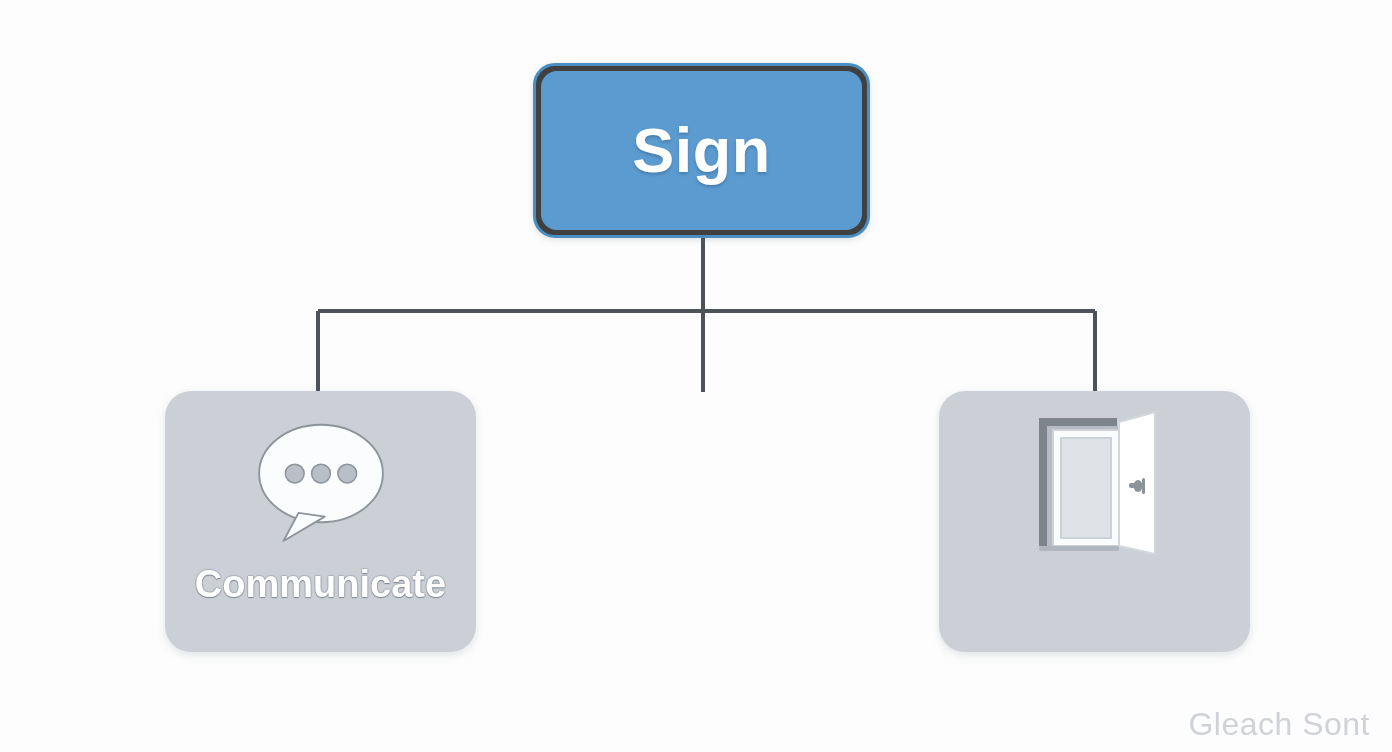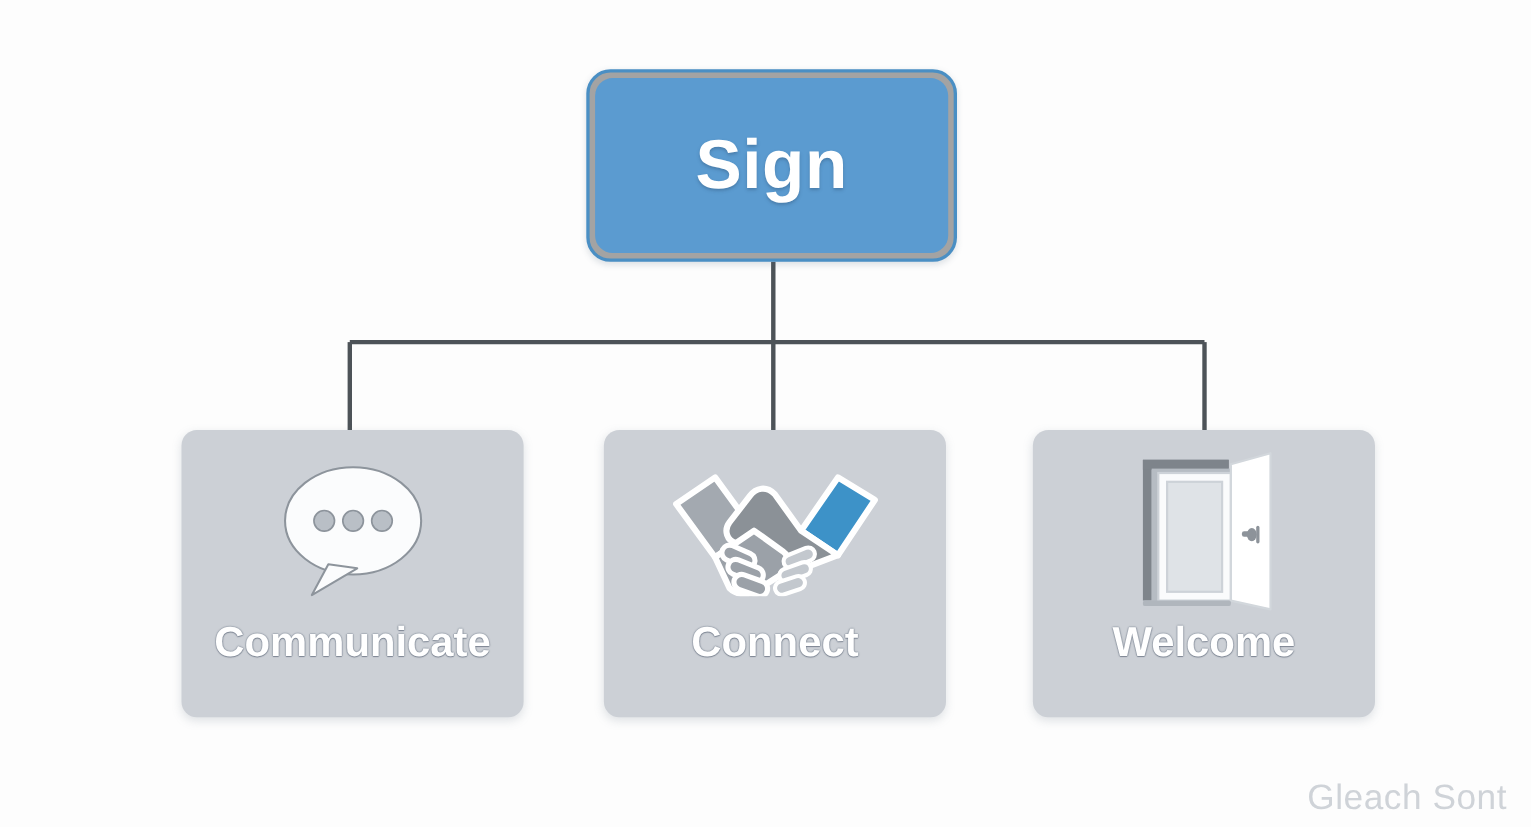--- a/index.html
+++ b/index.html
@@ -32,21 +32,21 @@
   
   #root-node {
     position: absolute;
     left: 533px;
     top: 63px;
     width: 337px;
     height: 175px;
     box-sizing: border-box;
     border: 3px solid #4a8fc4;
     border-radius: 22px;
-    background: #a3a3a3;
+    background: #404040;
     padding: 5px;
     box-shadow: 0 2px 6px rgba(80,100,120,0.18);
   }
   #root-inner {
     width: 100%;
     height: 100%;
     box-sizing: border-box;
     border-radius: 16px;
     background: #5b9bd0;
     display: flex;
@@ -63,21 +63,21 @@
   }
 
   
   .card {
     position: absolute;
     top: 391px;
     width: 311px;
     height: 261px;
     box-sizing: border-box;
     background: #ccd0d6;
-    border-radius: 14px;
+    border-radius: 26px;
     box-shadow: 0 3px 9px rgba(120,130,145,0.22);
     display: flex;
     flex-direction: column;
     align-items: center;
     justify-content: flex-start;
   }
   #card-communicate { left: 165px; }
   #card-connect     { left: 549px; }
   #card-welcome     { left: 939px; }
 
@@ -143,52 +143,20 @@
         <path d="M 52 101 L 86 106 L 84 96 Z" fill="#fbfcfd"></path>
 
         <circle cx="52" cy="62" r="10" fill="#b9bfc6" stroke="#8d949c" stroke-width="1.6"></circle>
         <circle cx="80" cy="62" r="10" fill="#b9bfc6" stroke="#8d949c" stroke-width="1.6"></circle>
         <circle cx="108" cy="62" r="10" fill="#b9bfc6" stroke="#8d949c" stroke-width="1.6"></circle>
       </svg>
     </div>
     <span class="card-label">Communicate</span>
   </div>
 
-  <div class="card" id="card-connect">
-    <div class="card-icon">
-      <svg viewBox="0 0 210 130" width="196" height="121">
-        <g stroke="#ffffff" stroke-width="6" stroke-linejoin="round" stroke-linecap="round">
-
-          <path d="M 8 40 L 46 14 L 84 66 L 46 92 Z" fill="#a3a9b0"></path>
-
-          <path d="M 202 36 L 166 14 L 130 66 L 166 90 Z" fill="#3d92c8"></path>
-
-          <path d="M 166 90 L 130 66 L 104 30 C 96 22 86 24 80 32
-                   L 60 58 C 54 66 58 76 66 78
-                   L 104 98 C 112 104 124 106 134 102 Z" fill="#8b9197"></path>
-
-          <path d="M 46 92 L 84 66 L 112 86 C 120 92 120 102 112 108
-                   L 84 126 C 76 130 66 128 60 122 Z" fill="#9ba1a8"></path>
-        </g>
-
-        <g stroke="#ffffff" stroke-width="5" stroke-linejoin="round" stroke-linecap="round" fill="#9ba1a8">
-          <rect x="52" y="84" width="34" height="15" rx="7.5" transform="rotate(24 69 91)"></rect>
-          <rect x="58" y="98" width="36" height="15" rx="7.5" transform="rotate(22 76 105)"></rect>
-          <rect x="64" y="112" width="34" height="15" rx="7.5" transform="rotate(20 81 119)"></rect>
-        </g>
-
-        <g stroke="#ffffff" stroke-width="4" stroke-linejoin="round" stroke-linecap="round" fill="#c3c8ce">
-          <rect x="112" y="86" width="32" height="13" rx="6.5" transform="rotate(-22 128 92)"></rect>
-          <rect x="108" y="100" width="32" height="13" rx="6.5" transform="rotate(-20 124 106)"></rect>
-          <rect x="104" y="113" width="30" height="13" rx="6.5" transform="rotate(-18 119 119)"></rect>
-        </g>
-      </svg>
-    </div>
-    <span class="card-label">Connect</span>
-  </div>
 
   <div class="card" id="card-welcome">
     <div class="card-icon">
       <svg viewBox="0 0 140 150" width="140" height="150">
 
         <path d="M 14 12 L 92 12 L 92 20 L 22 20 L 22 140 L 14 140 Z" fill="#7e848b"></path>
         <rect x="14" y="12" width="78" height="9" fill="#7e848b"></rect>
 
         <rect x="22" y="20" width="72" height="122" fill="#b6bcc3"></rect>
 
@@ -199,18 +167,17 @@
 
         <g fill="#8d939a">
           <ellipse cx="113" cy="80" rx="4.5" ry="6"></ellipse>
           <rect x="104" y="77" width="10" height="5" rx="2"></rect>
           <rect x="117" y="72" width="3" height="16" rx="1.5"></rect>
         </g>
 
         <rect x="14" y="140" width="80" height="5" rx="2" fill="#b0b6bd"></rect>
       </svg>
     </div>
-    <span class="card-label">Welcome</span>
   </div>
 
   <div id="watermark">Gleach Sont</div>
 
 </div>
 
 </body></html>

